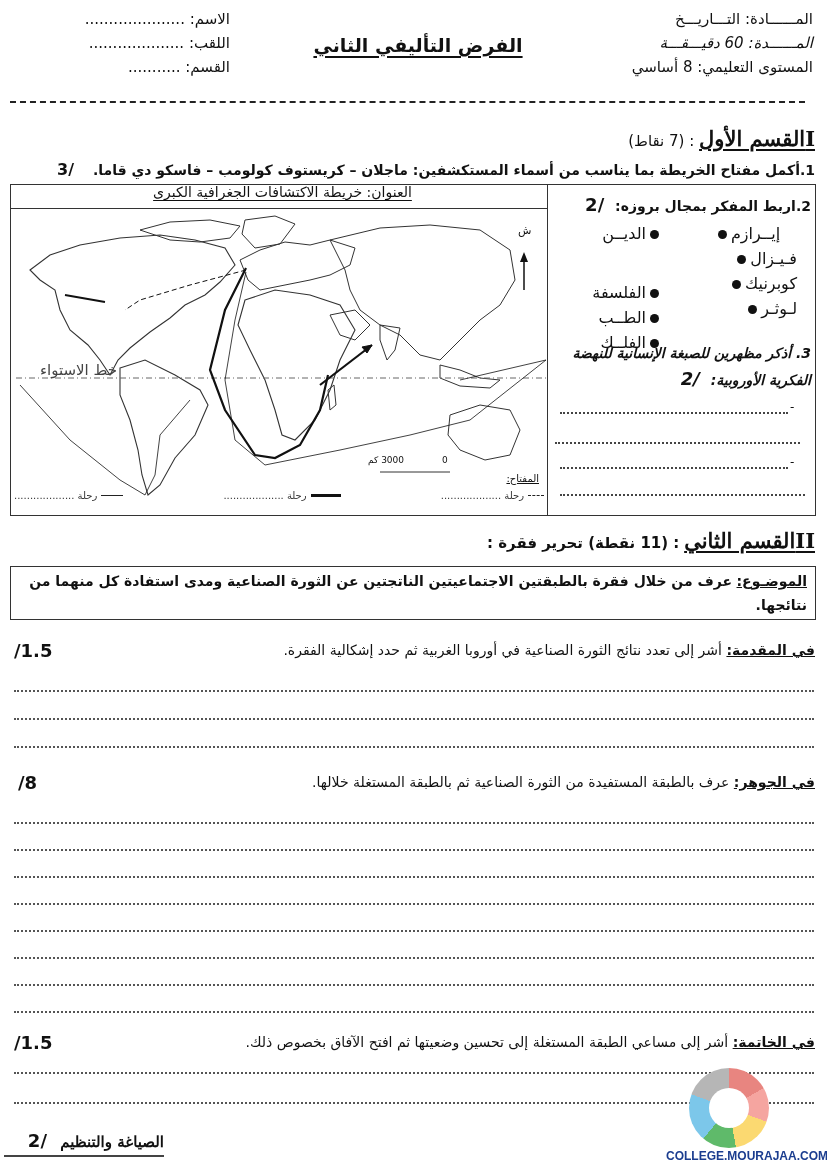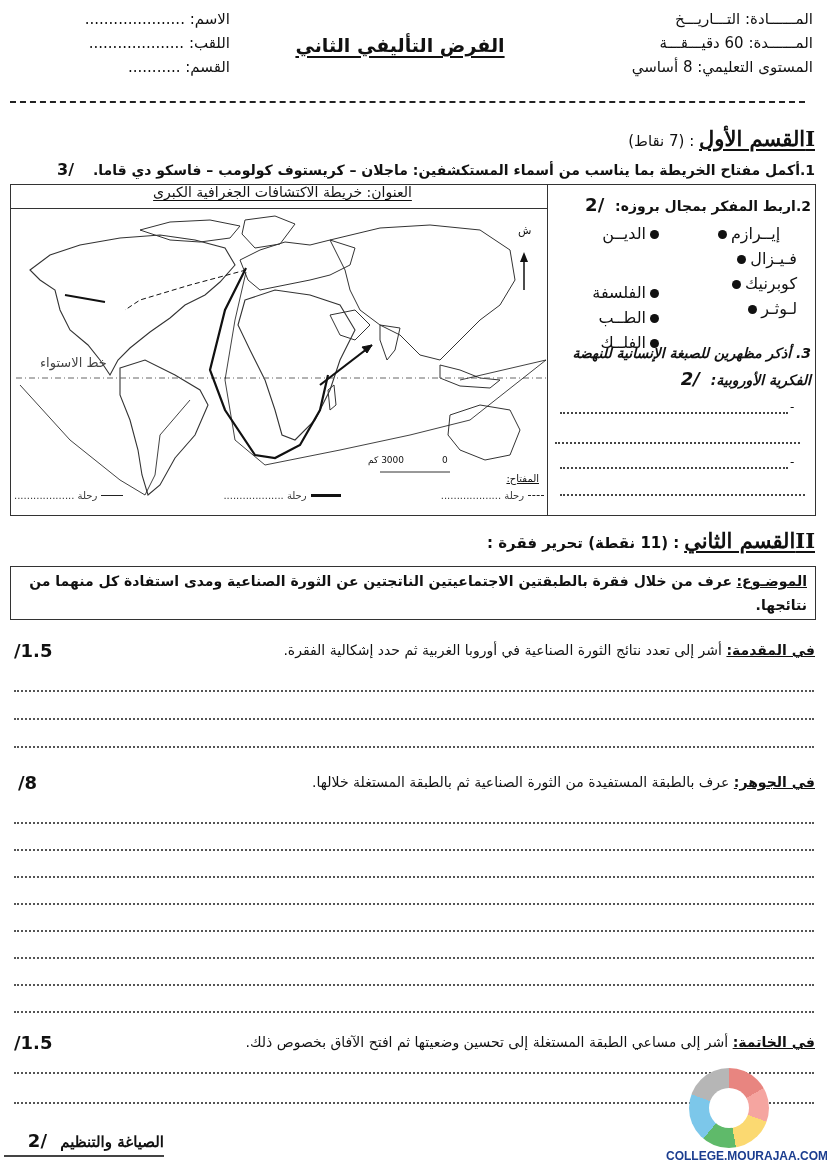--- a/index.html
+++ b/index.html
@@ -54,24 +54,24 @@
     width: 80px; height: 80px; border-radius: 50%;
     background: conic-gradient(#e88580 0 60deg, #f5a5a0 60deg 110deg, #fbd971 110deg 170deg, #5fba6a 170deg 220deg, #7cc7ea 220deg 290deg, #b6b6b6 290deg 360deg);
   }
   .logo-hole { position: absolute; left: 20px; top: 20px; width: 40px; height: 40px; background: #fff; border-radius: 50%; }
   .logo-txt { font-family: "Liberation Sans", sans-serif; font-weight: bold; font-size: 12px; color: #1b3d8f; letter-spacing: 0; }
 </style>
 </head>
 <body>
 
 <div class="abs rtl hdr-txt" style="right:14px; top:8px; width:240px;">المــــــادة: التـــاريـــخ</div>
-<div class="abs rtl hdr-txt" style="right:14px; top:32px; width:240px;">المــــــدة: 60 دقيـــقـــة</div>
+<div class="abs rtl hdr-txt" style="right:14px; top:32px; width:240px;font-style:italic;">المــــــدة: 60 دقيـــقـــة</div>
 <div class="abs rtl hdr-txt" style="right:14px; top:56px; width:240px;">المستوى التعليمي: 8 أساسي</div>
 
-<div class="abs title rtl" style="left:280px; top:34px; width:240px; text-align:center;">الفرض التأليفي الثاني</div>
+<div class="abs title rtl" style="left:298px; top:34px; width:240px; text-align:center;">الفرض التأليفي الثاني</div>
 
 <div class="abs rtl hdr-txt" style="left:40px; top:8px; width:190px;">الاسم: .....................</div>
 <div class="abs rtl hdr-txt" style="left:40px; top:32px; width:190px;">اللقب: ....................</div>
 <div class="abs rtl hdr-txt" style="left:40px; top:56px; width:190px;">القسم: ...........</div>
 
 <div class="abs sep"></div>
 
 <div class="abs rtl sec-title" style="right:12px; top:126px; width:400px;">
   <b>Iالقسم الأول</b>
   <span>: (7 نقاط)</span>
@@ -131,21 +131,21 @@
       <path d="M450,170 L536,150" stroke-width="0.8"></path>
     </g>
 
     <line x1="514" y1="80" x2="514" y2="48" stroke="#111" stroke-width="1.5"></line>
     <polygon points="514,42 510,52 518,52" fill="#111"></polygon>
 
     <line x1="370" y1="262" x2="440" y2="262" stroke="#333" stroke-width="1"></line>
   </svg>
 
   <div class="abs" style="left:508px; top:40px; font-size:11px;">ش</div>
-  <div class="abs rtl" style="left:30px; top:171px; font-size:13px; color:#444;">خط الاستواء</div>
+  <div class="abs rtl" style="left:30px; top:177px; font-size:15px; color:#444;">خط الاستواء</div>
   <div class="abs" style="left:432px; top:271px; font-size:9px;">0</div>
   <div class="abs rtl" style="left:358px; top:271px; font-size:9px;">3000 كم</div>
 
   <div class="abs rtl" style="right:8px; top:289px; font-size:10px; text-decoration:underline;">المفتاح:</div>
 
   <div class="abs rtl" style="left:4px; top:306px; width:530px; display:flex; justify-content:space-between; font-size:10px; color:#333;">
     <span style="display:flex; align-items:center; gap:4px;">
       <span style="display:inline-block; width:16px; border-top:1px dashed #222;"></span>
       <span>رحلة ...................</span>
     </span>

